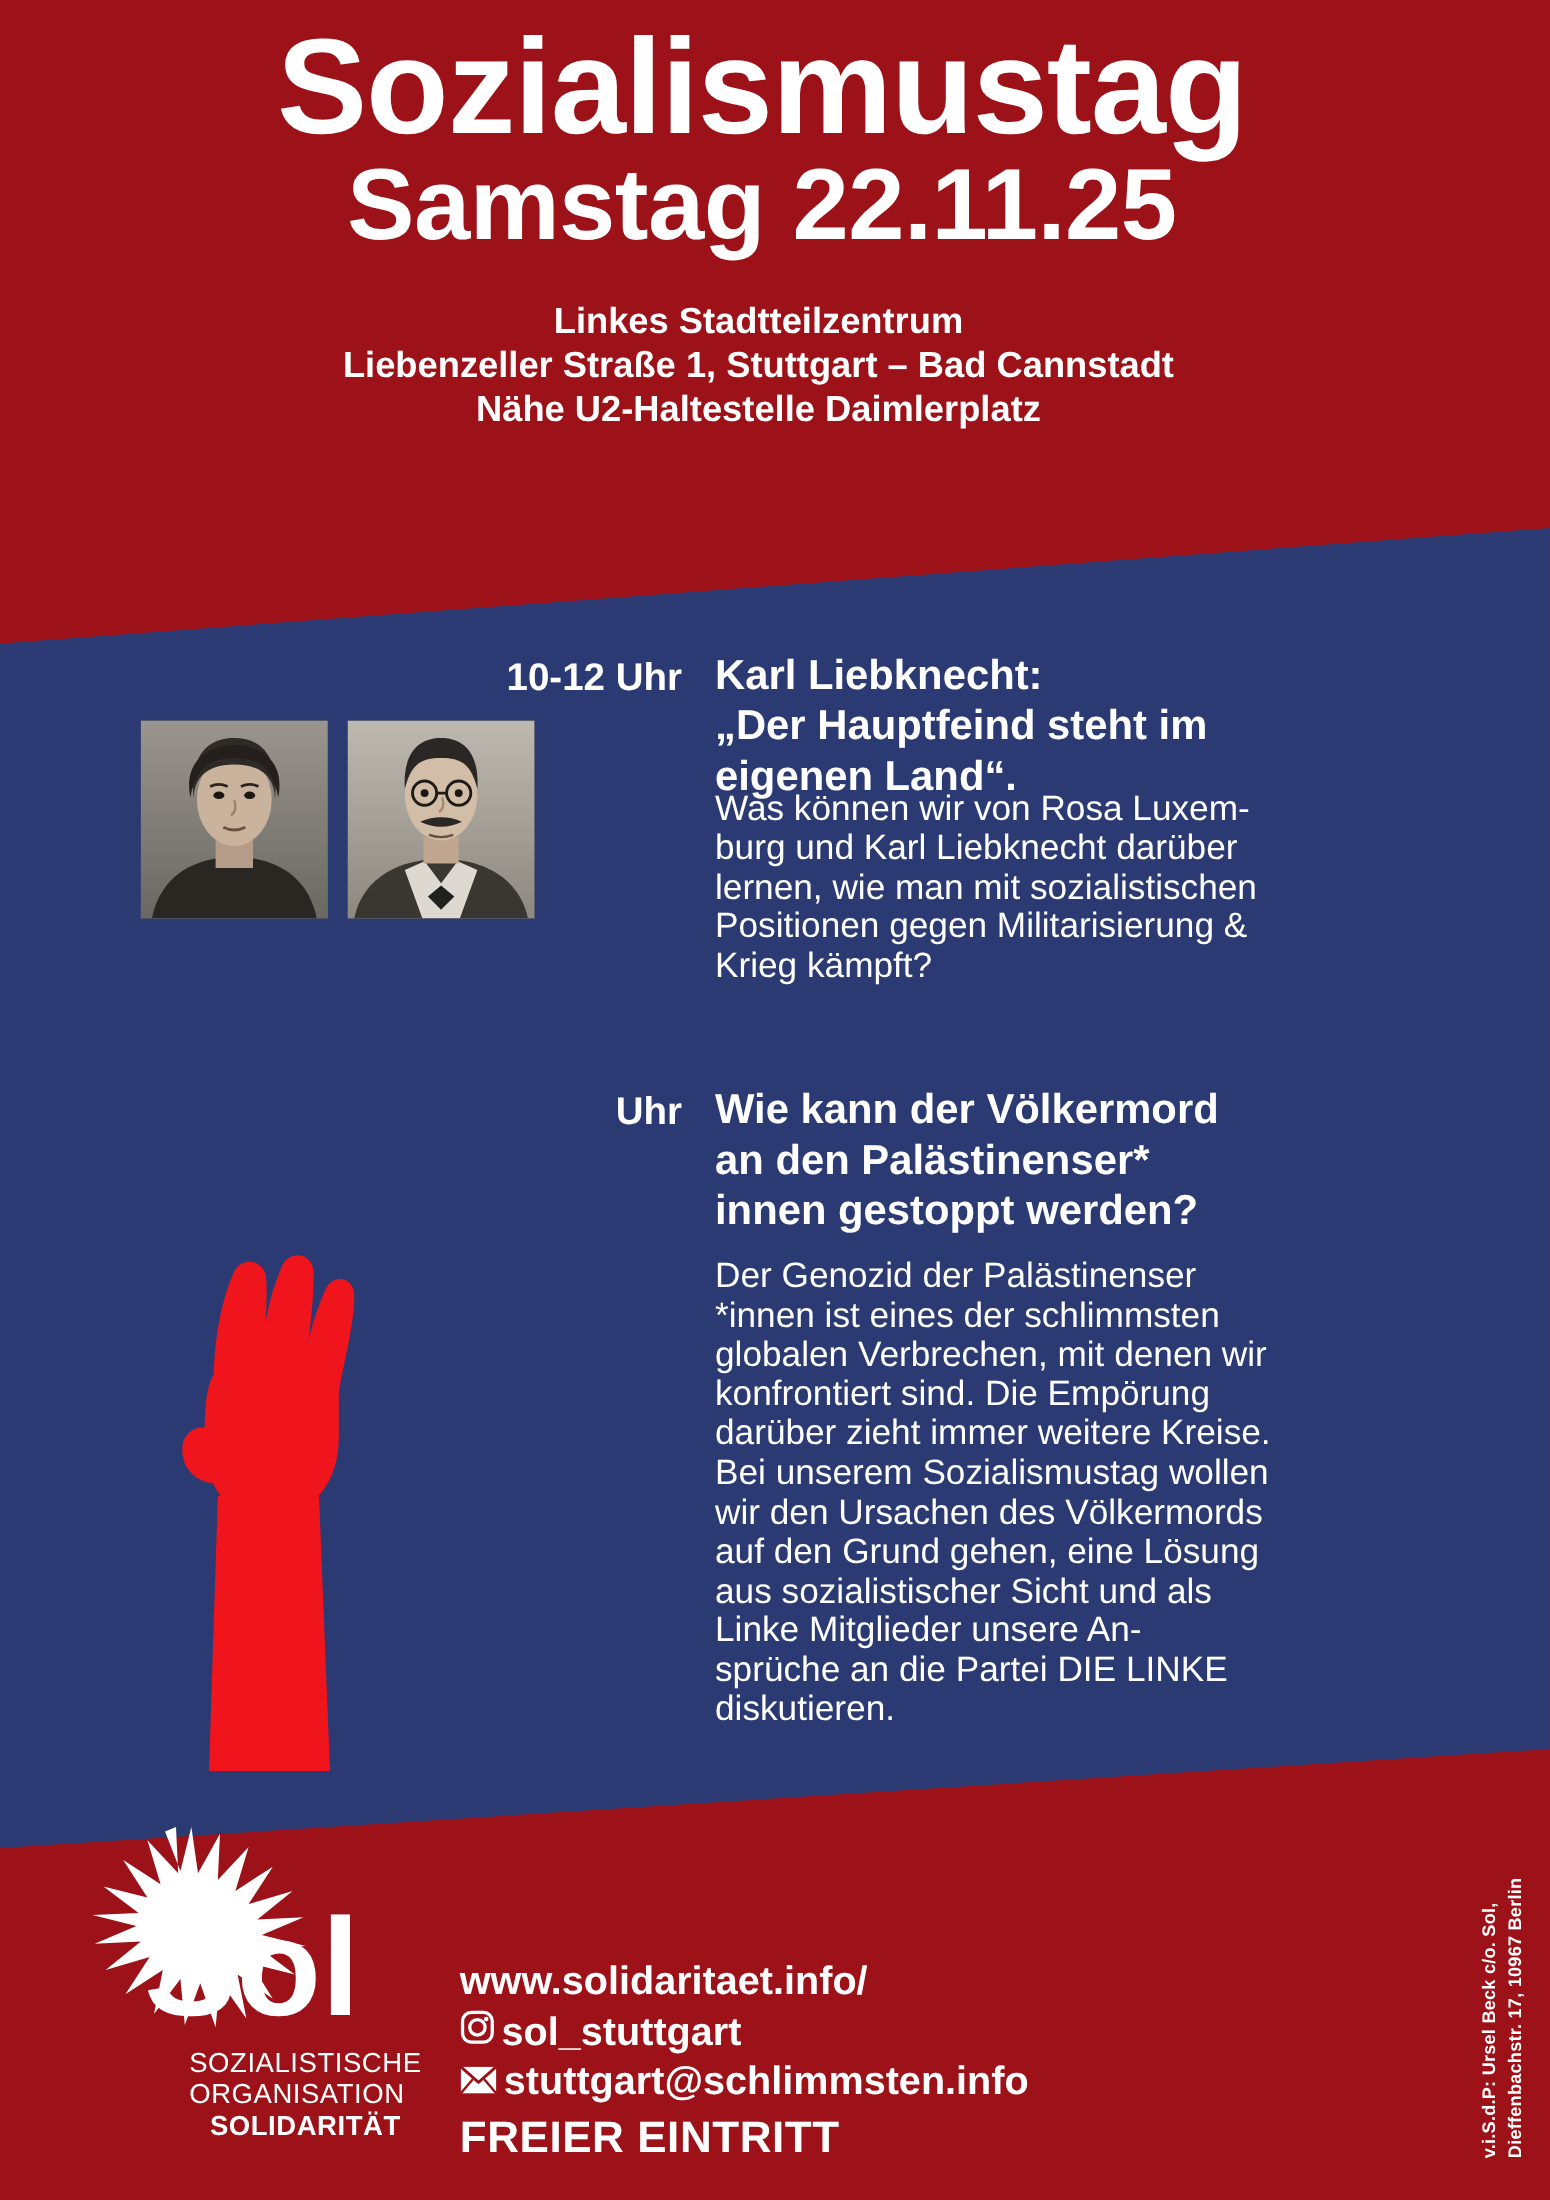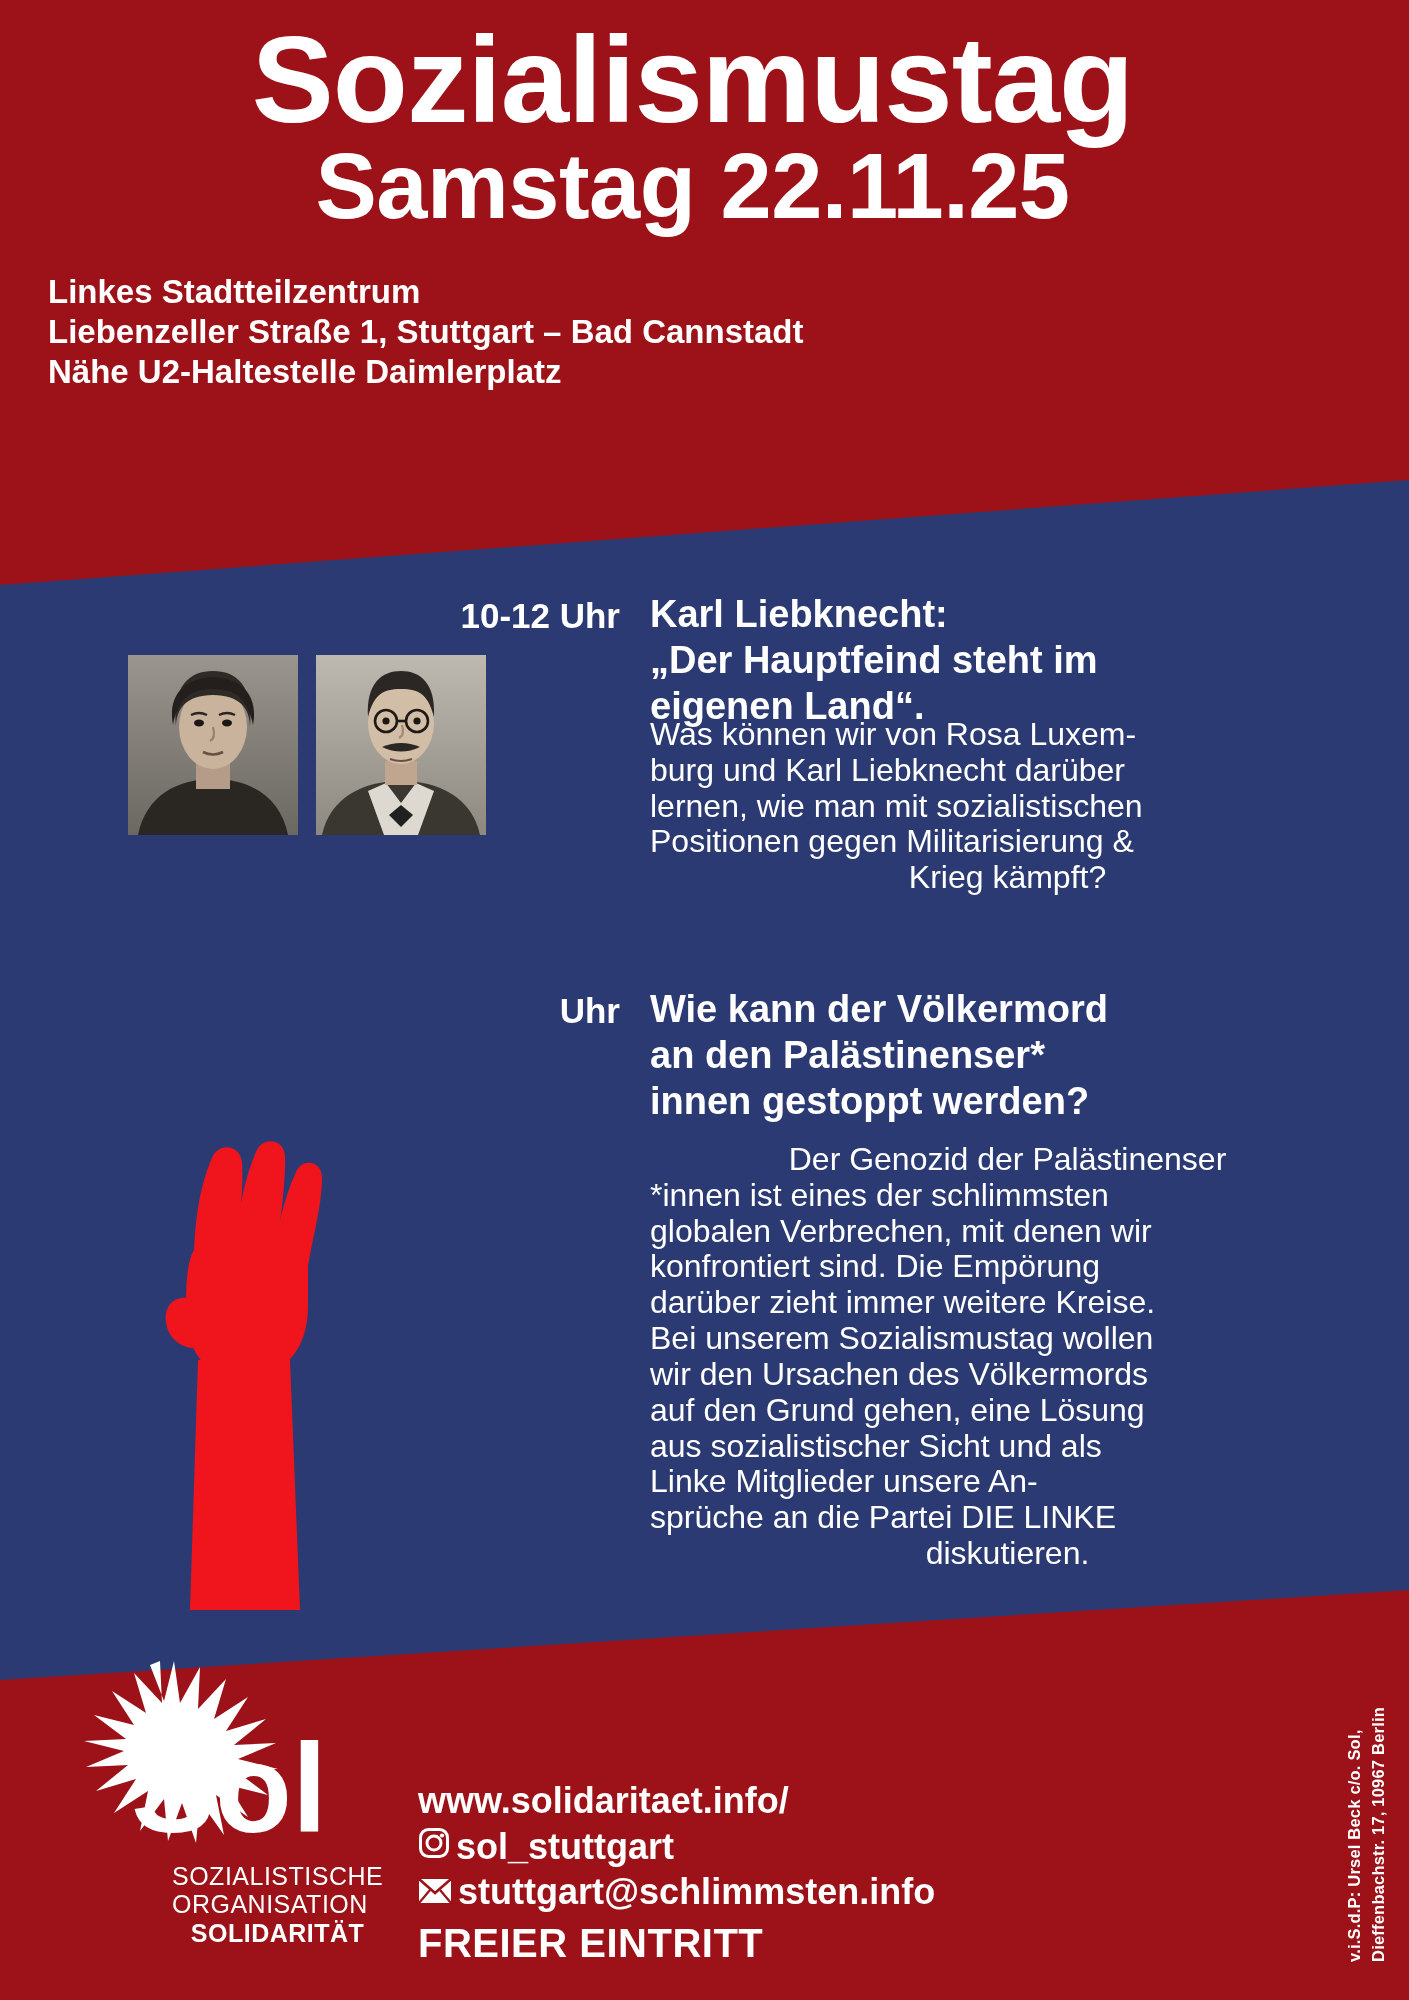--- a/index.html
+++ b/index.html
@@ -51,21 +51,21 @@
     font-size: 92px;
     line-height: 1.0;
     font-weight: 700;
     text-align: center;
     letter-spacing: -0.5px;
     white-space: nowrap;
     margin-top: 2px;
   }
   .venue {
     margin-top: 40px;
-    text-align: left;
+    text-align: center;
     color: #ffffff;
     font-size: 33px;
     font-weight: 700;
     line-height: 1.22;
     padding-right: 6px;
   }
 
   
   .prog {
     position: absolute;
@@ -99,21 +99,21 @@
 
   .body-text {
     position: absolute;
     left: 650px;
     width: 715px;
     font-size: 32px;
     line-height: 1.12;
     text-align: justify;
     font-weight: 400;
   }
-  .body-text .lastline { text-align: center; }
+  .body-text .lastline { text-align: left; }
   .slot1 .body-text { top: 122px; }
   .slot2 .body-text { top: 152px; }
 
   
   .portraits {
     position: absolute;
     left: 128px;
     top: 655px;
     display: flex;
     gap: 18px;

